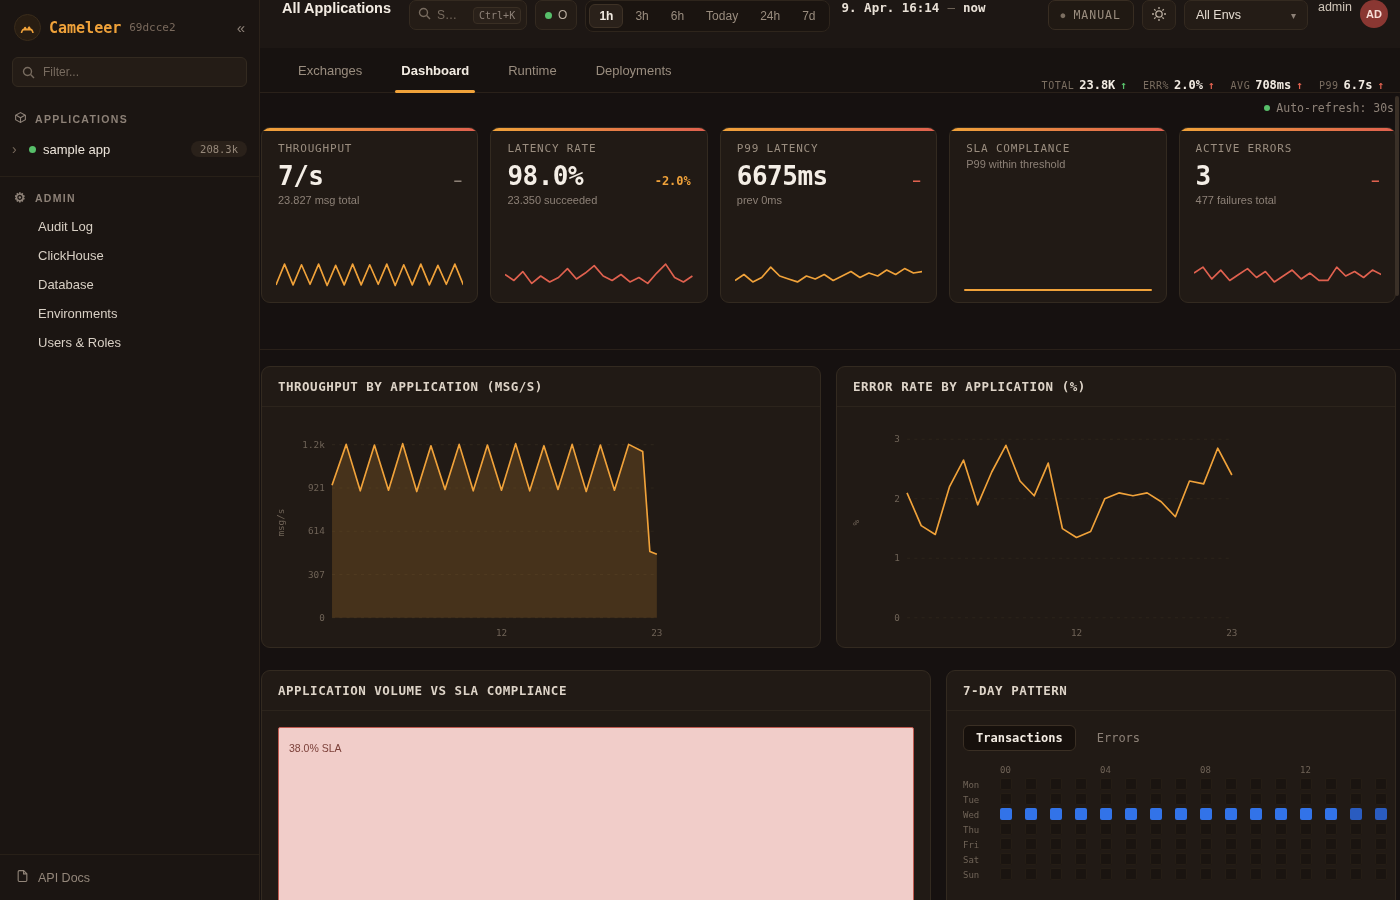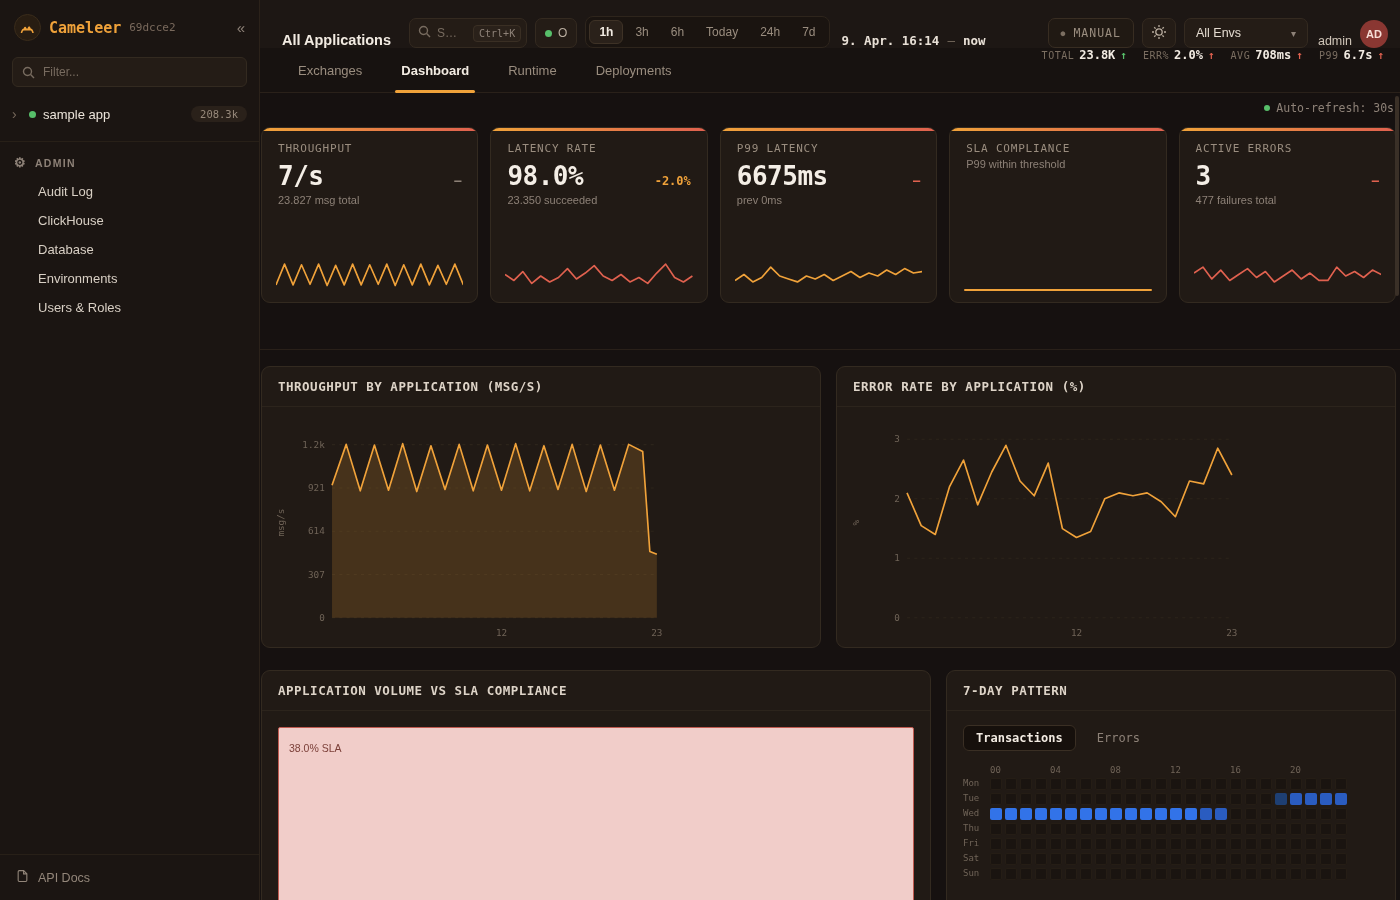--- a/index.html
+++ b/index.html
@@ -31,21 +31,21 @@
   .app-label{color:#ece4da;font-size:13px}
   .badge{margin-left:auto;background:#2a211a;color:#97897b;font-family:"DejaVu Sans Mono",monospace;
     font-size:10.5px;padding:2px 9px;border-radius:9px}
   .side-section.admin{border-top:1px solid #282018;margin-top:12px;padding-top:2px}
   .admin-item{padding:6px 14px 6px 38px;color:#d8cfc4;font-size:13px;cursor:pointer;line-height:17px}
   .side-footer{margin-top:auto;border-top:1px solid #282018;padding:14px 16px;display:flex;gap:9px;
     align-items:center;color:#93867a;font-size:12.5px;cursor:pointer}
 
   
   .main{flex:1;display:flex;flex-direction:column;min-width:0;position:relative}
-  .topbar{height:48px;background:#1d1714;display:flex;align-items:flex-end;gap:8px;padding:0 12px 0 22px}
+  .topbar{height:48px;background:#1d1714;display:flex;align-items:flex-start;gap:8px;padding:0 12px 0 22px}
   .title{font-weight:bold;font-size:14.5px;color:#f2ebe2;margin-right:10px;white-space:nowrap}
   .searchbox{display:flex;align-items:center;gap:6px;background:#241c16;border:1px solid #342a20;
     border-radius:7px;height:30px;padding:0 8px;width:118px;flex:none}
   .searchbox input{background:none;border:none;outline:none;color:#cfc5b8;width:30px;font-size:12px}
   .searchbox input::placeholder{color:#776b5f}
   .kbd{font-family:"DejaVu Sans Mono",monospace;font-size:10px;color:#8d8177;border:1px solid #3a2f24;
     background:#2a211a;border-radius:4px;padding:2px 5px;white-space:nowrap}
   .live-pill{display:flex;align-items:center;gap:6px;background:#241c16;border:1px solid #342a20;
     border-radius:7px;height:30px;padding:0 9px;color:#b9ad9f;font-size:12px;overflow:hidden;max-width:44px}
   .ranges{display:flex;align-items:center;background:#1a1410;border:1px solid #2e251c;border-radius:8px;
@@ -70,21 +70,21 @@
   .avatar{width:28px;height:28px;border-radius:50%;background:#8a3732;color:#f7ddd6;font-size:11px;
     font-weight:bold;display:flex;align-items:center;justify-content:center;flex:none;cursor:pointer}
 
   .tabbar{height:45px;display:flex;align-items:stretch;border-bottom:1px solid #2a211a;padding:0 16px 0 22px;
     background:#171210}
   .tabs{display:flex;gap:7px}
   .tab{display:flex;align-items:center;padding:0 16px;color:#9a8d7f;font-size:13px;cursor:pointer;position:relative}
   .tab.active{color:#f2ebe2;font-weight:bold}
   .tab.active::after{content:"";position:absolute;left:10px;right:10px;bottom:-1px;height:3px;
     background:#f0a23a;border-radius:2px}
-  .tabstats{margin-left:auto;display:flex;align-items:flex-start;gap:16px;font-family:"DejaVu Sans Mono",monospace}
+  .tabstats{margin-left:auto;display:flex;align-items:flex-end;gap:16px;font-family:"DejaVu Sans Mono",monospace}
   .stat{display:flex;align-items:baseline;gap:5px}
   .stat .sl{color:#7b6e61;font-size:10px;letter-spacing:.5px}
   .stat .sv{color:#f2ebe2;font-size:12px;font-weight:bold}
   .stat .sa{font-size:11px;font-weight:bold}
   .trend-green{color:#57bf6a}.trend-red{color:#e0614f}
 
   .content{flex:1;overflow:hidden;padding:0 4px 0 1px}
   .refresh-row{display:flex;justify-content:flex-end;align-items:center;gap:6px;padding:8px 2px 7px;
     color:#8d8177;font-family:"DejaVu Sans Mono",monospace;font-size:11.5px}
 
@@ -115,21 +115,21 @@
   .treemap-body{padding:16px;height:380px}
   .treemap-node{width:100%;height:100%;border:1px solid #c05a50;border-radius:2px;padding:8px 10px;cursor:pointer}
   .tm-label{color:#5f2520;font-weight:bold;font-size:12px}
   .tm-sub{color:#7c4039;font-size:10.5px;margin-top:6px}
 
   .pattern-body{padding:14px 16px}
   .pattern-tabs{display:flex;gap:8px;margin-bottom:14px}
   .ptab{font-family:"DejaVu Sans Mono",monospace;font-size:12px;padding:5px 12px;border-radius:6px;
     color:#8d8177;cursor:pointer;border:1px solid transparent}
   .ptab.active{background:#16100c;border-color:#3a2f24;color:#f2ebe2;font-weight:bold}
-  .hm-row{display:flex;align-items:flex-start;gap:3px;margin-bottom:3px}
+  .hm-row{display:flex;align-items:flex-end;gap:13px;margin-bottom:3px}
   .hm-daylabel{width:24px;color:#6f6357;font-size:9px;font-family:"DejaVu Sans Mono",monospace;flex:none}
   .hm-cell{width:12px;height:12px;border-radius:2px;flex:none}
   .hm-collabel{width:12px;color:#6f6357;font-size:9px;font-family:"DejaVu Sans Mono",monospace;
     flex:none;overflow:visible;white-space:nowrap}
 
   .scrollbar-thumb{position:absolute;right:1px;top:96px;width:4px;height:200px;background:#3a3027;border-radius:2px}
 </style>
 </head>
 <body>
 
@@ -151,20 +151,30 @@
       <span class="filter-icon">
         <svg width="13" height="13" viewBox="0 0 13 13">
             <circle cx="5.5" cy="5.5" r="4" fill="none" stroke="#776b5f" stroke-width="1.4"></circle>
             <line x1="8.6" y1="8.6" x2="12" y2="12" stroke="#776b5f" stroke-width="1.4"></line>
           </svg>
       </span>
       <input placeholder="Filter..." style="">
     </div>
 
     <div class="side-section">
+      <div class="side-header">
+        <span>
+          <svg width="13" height="13" viewBox="0 0 24 24" fill="none" stroke="#8d8177" stroke-width="2">
+              <path d="M21 16V8l-9-5-9 5v8l9 5 9-5z"></path>
+              <path d="M3.3 7.5 12 12.5l8.7-5"></path>
+              <path d="M12 22V12"></path>
+            </svg>
+        </span>
+        <span>APPLICATIONS</span>
+      </div>
       <div class="app-row">
         <span class="chev">›</span>
         <span class="dot"></span>
         <span class="app-label">sample app</span>
         <span class="badge">208.3k</span>
       </div>
     </div>
 
     <div class="side-section admin">
       <div class="side-header">

